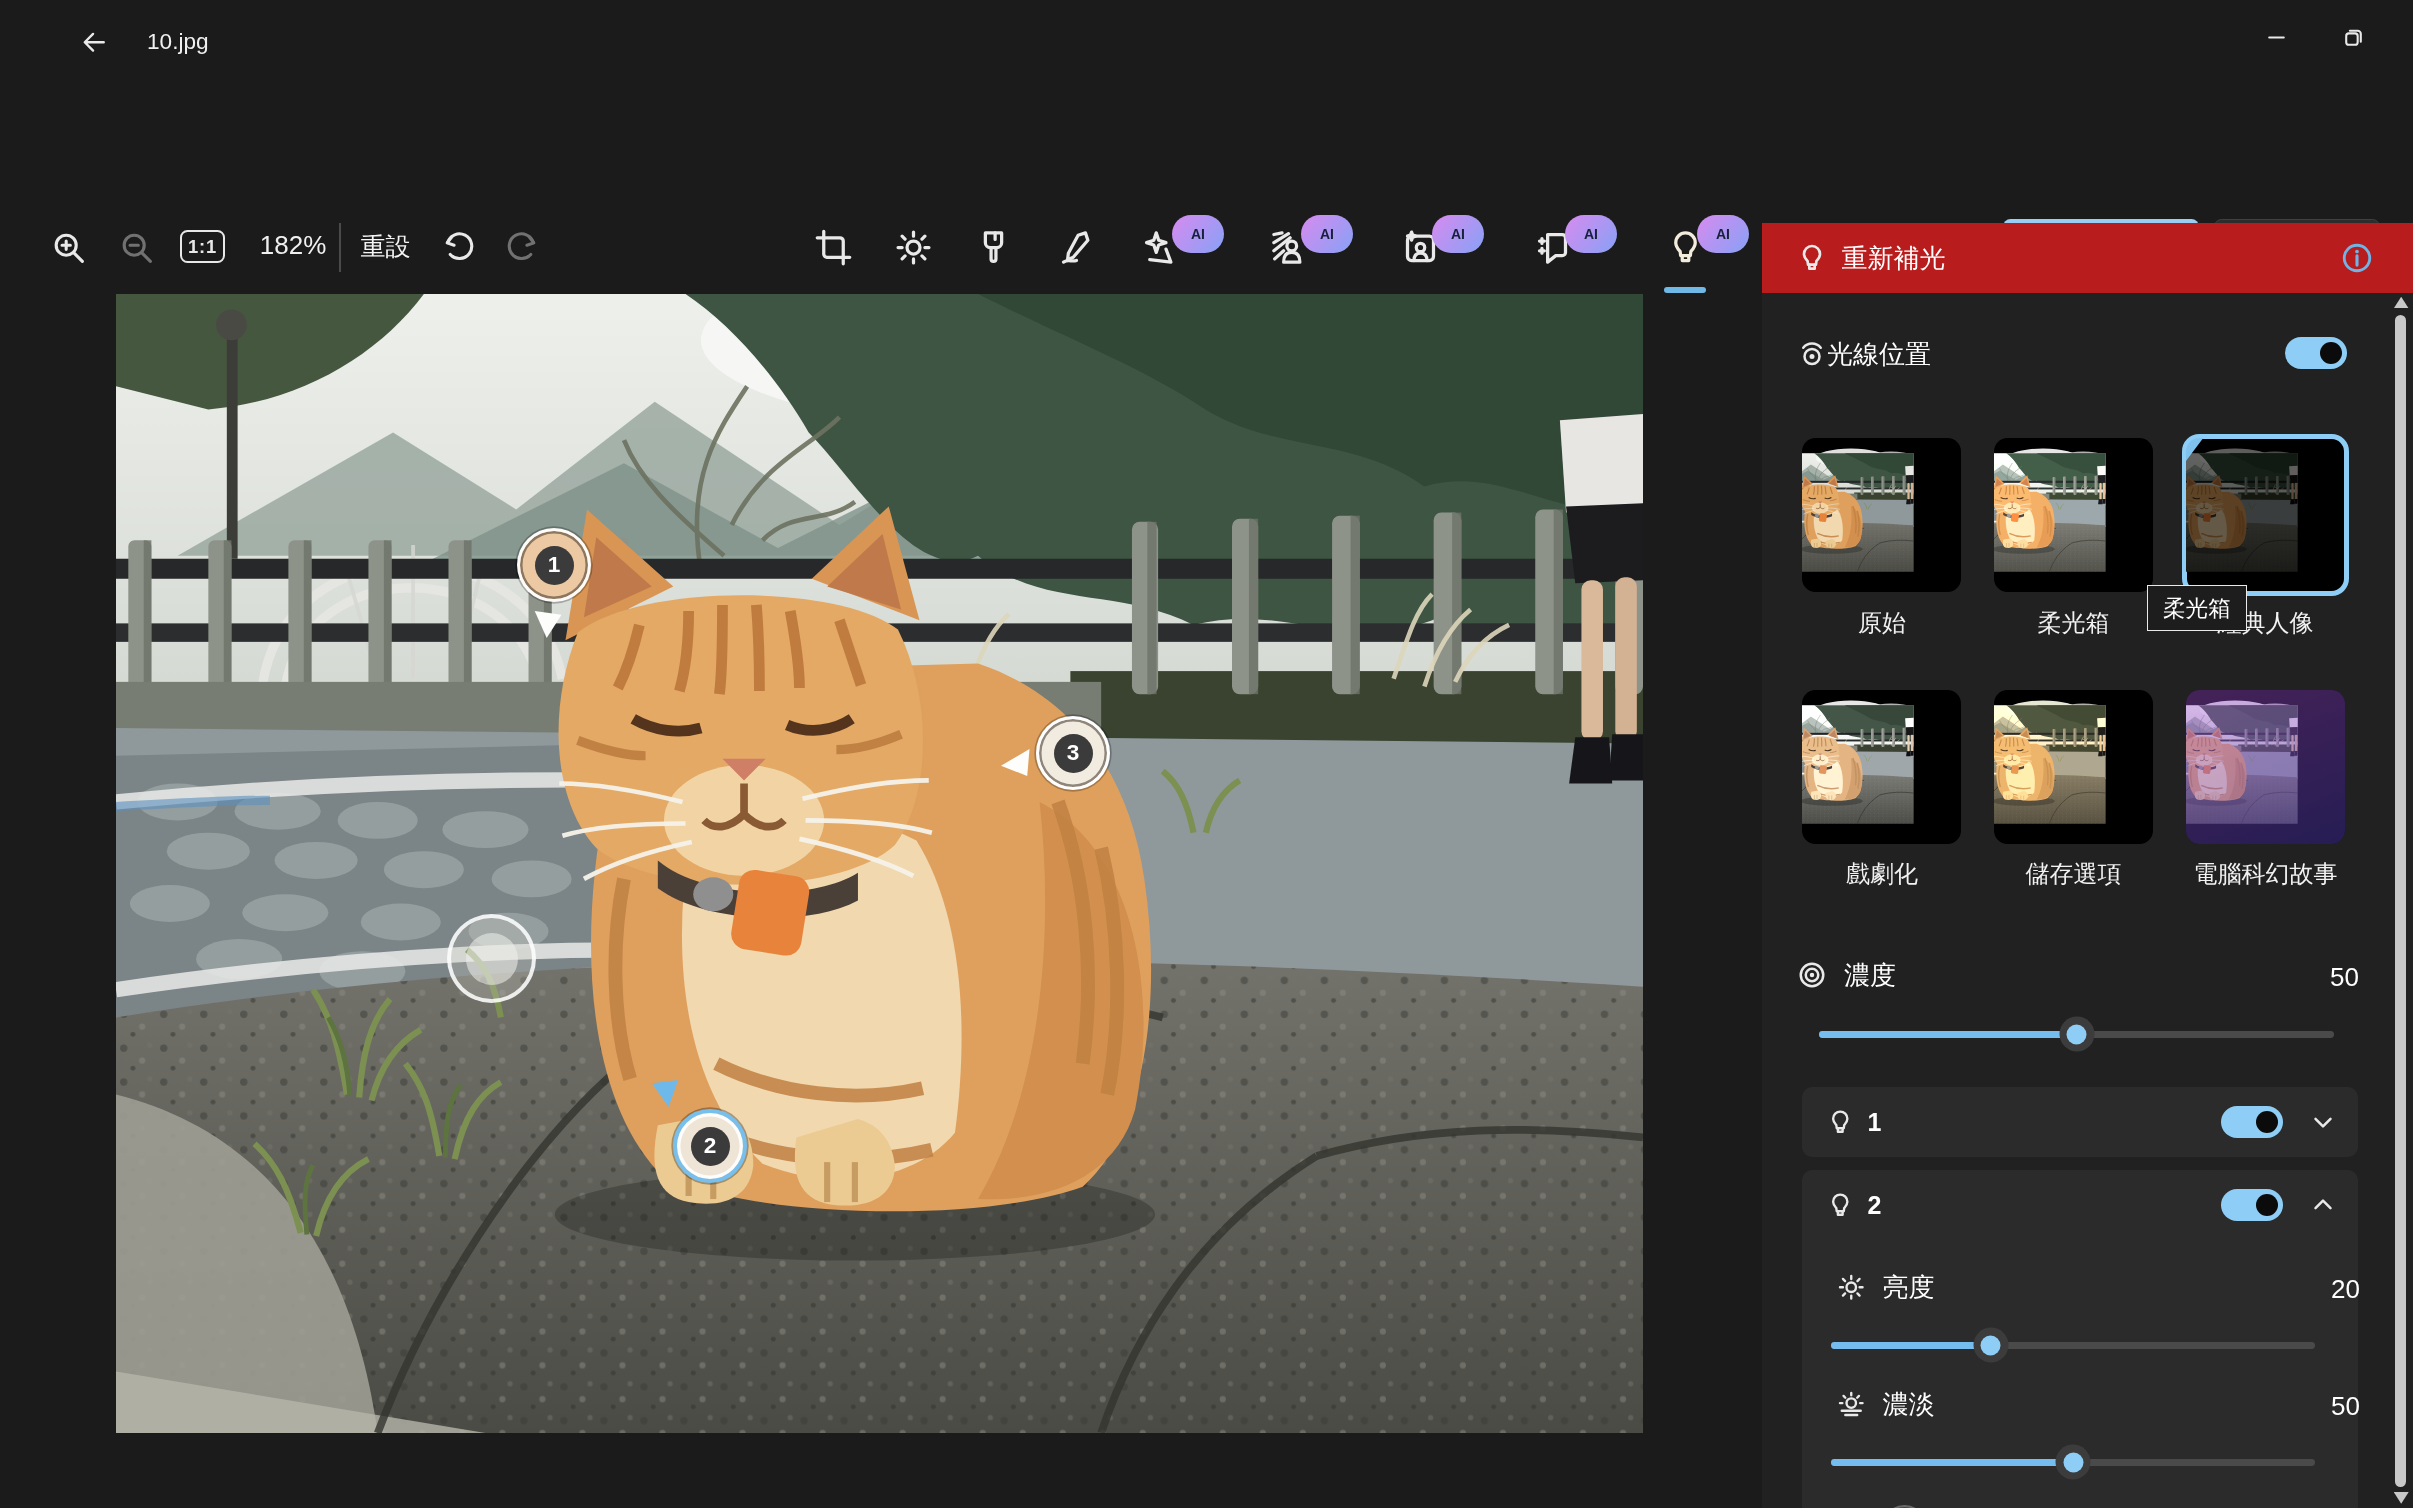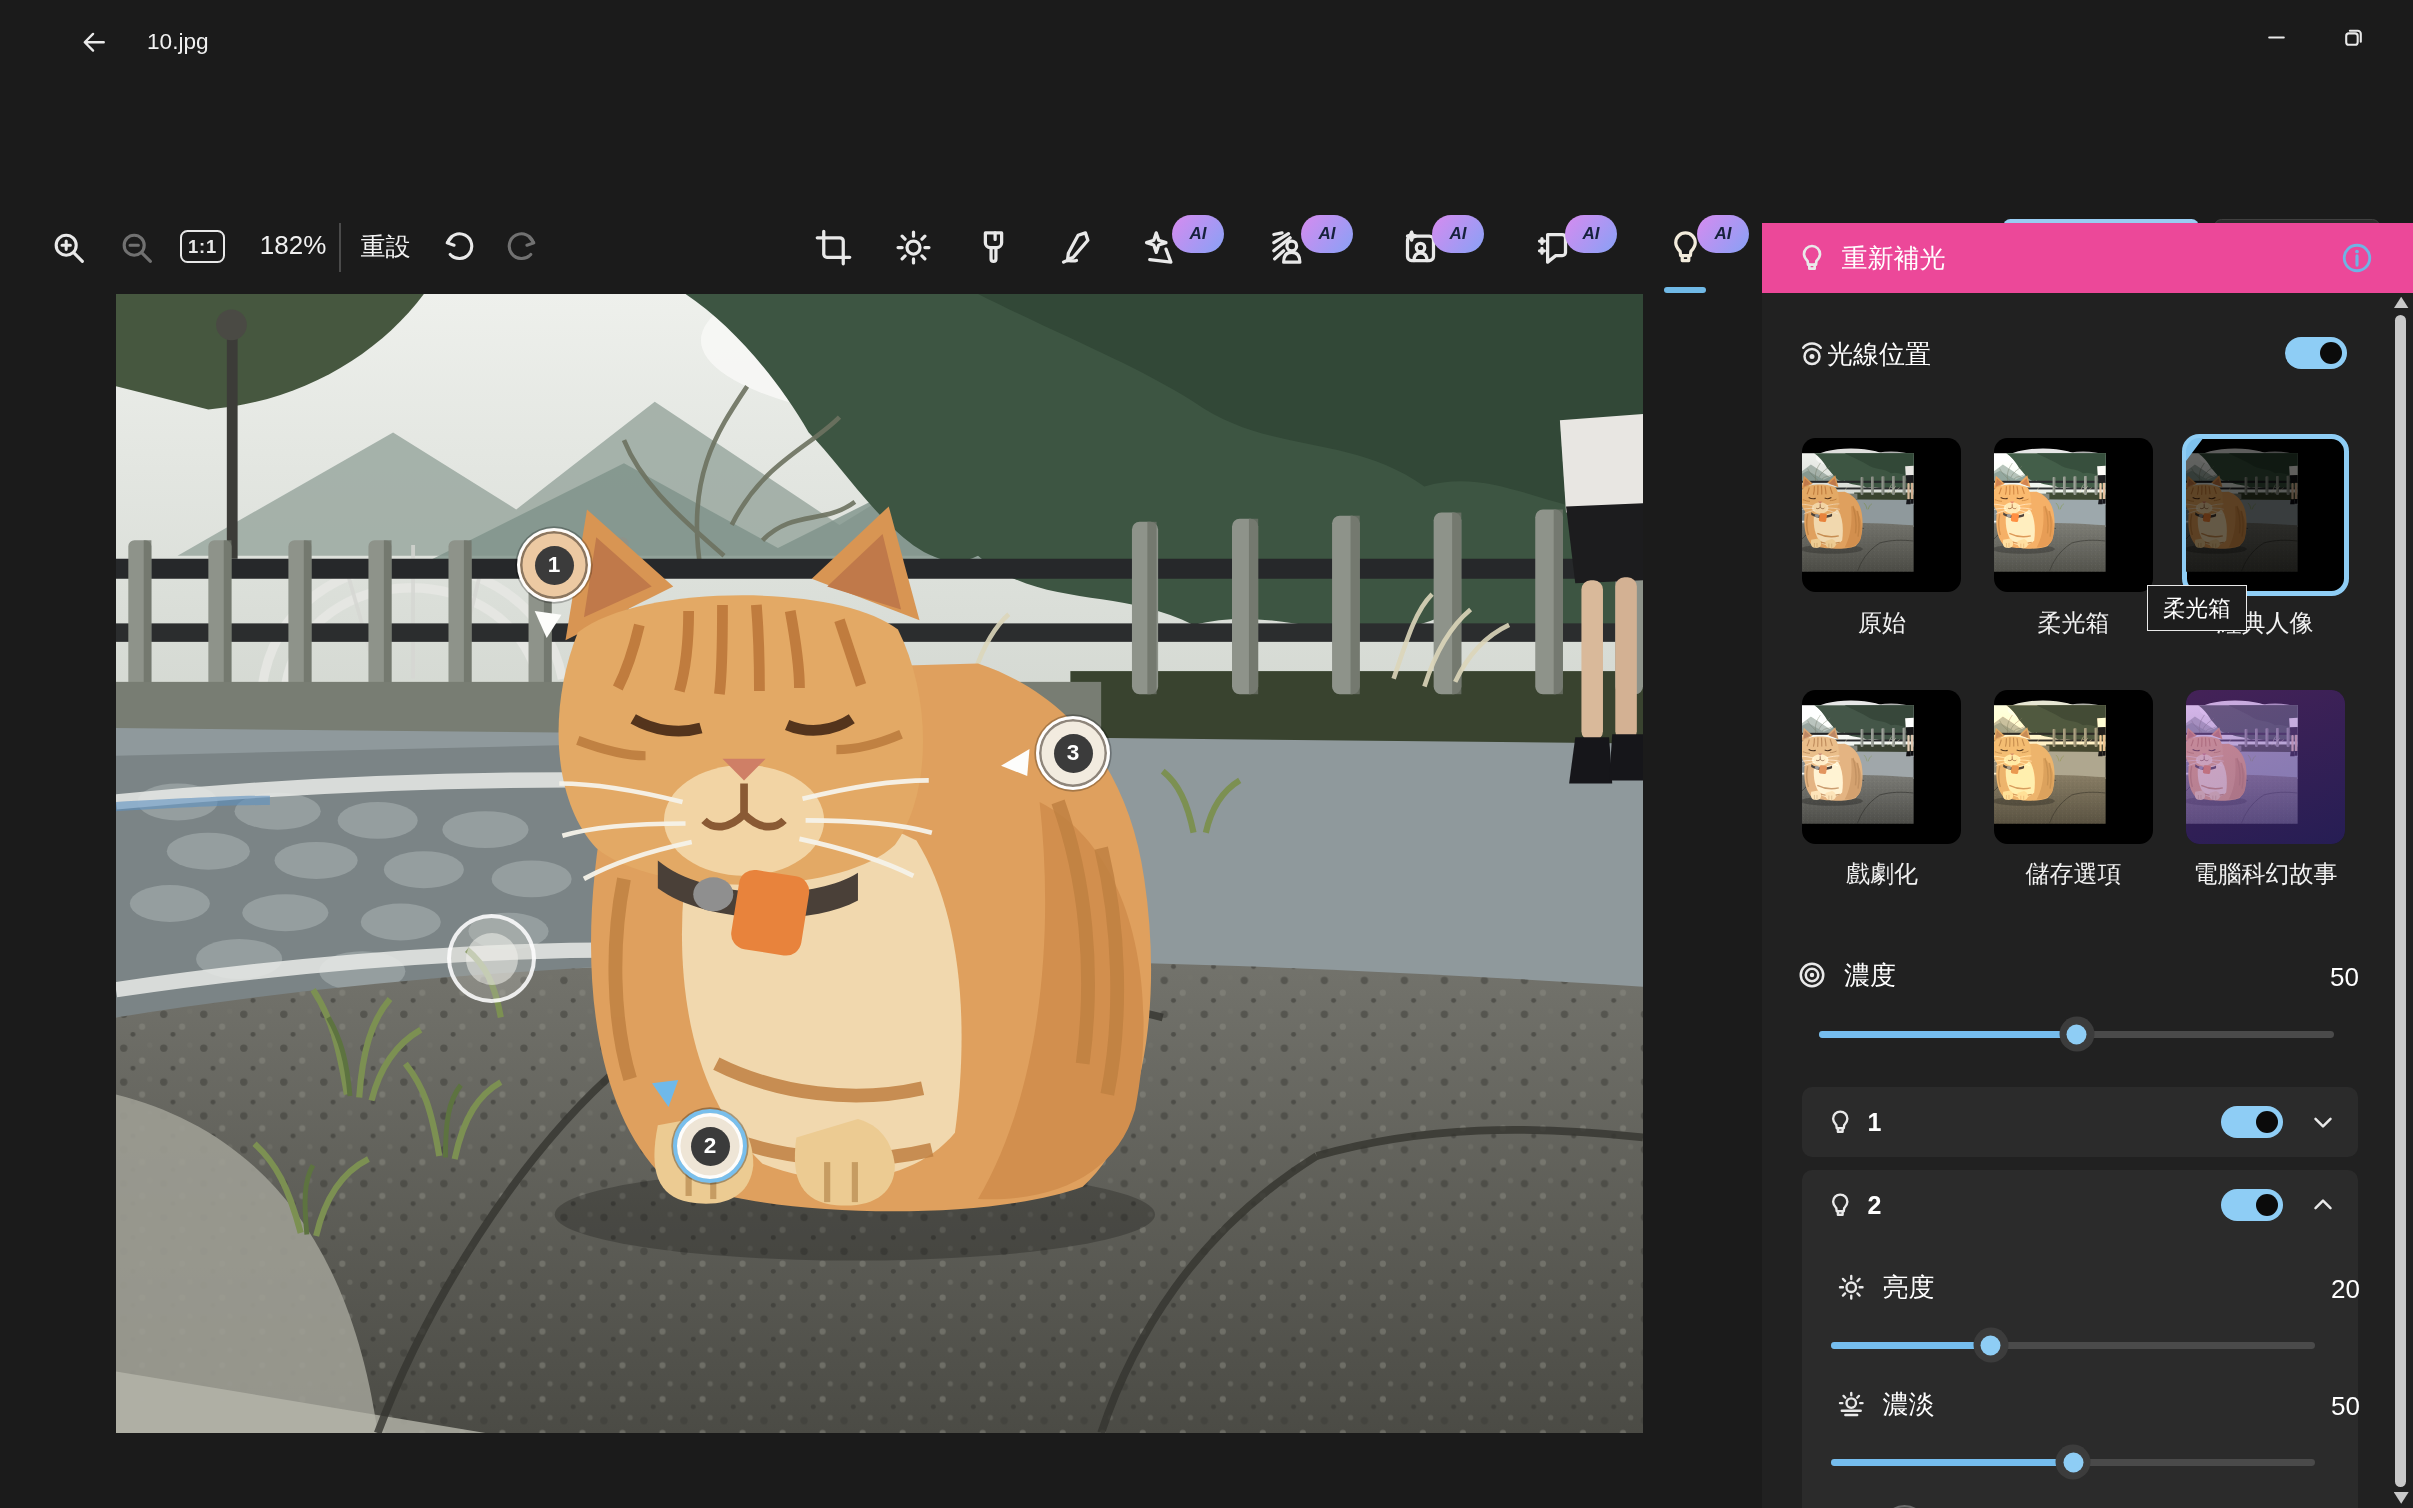--- a/index.html
+++ b/index.html
@@ -17,21 +17,21 @@
   
   .toolbar { position:absolute; left:0; top:101px; width:100%; height:92px; }
   .tb-icon { position:absolute; top:119px; width:54px; height:54px; display:flex; align-items:center; justify-content:center; border-radius:6.7px; }
   .tb-icon svg { display:block; }
   .dim { opacity:.42; }
   .ratio-btn { position:absolute; left:179px; top:122px; width:47px; height:47px; display:flex; align-items:center; justify-content:center; }
   .ratio-box { border:2.5px solid #e8e8e8; border-radius:7.5px; padding:3.4px 5.9px; font-size:18.4px; font-weight:bold; color:#e8e8e8; letter-spacing:0.8px;}
   .zoom-label { position:absolute; left:251px; top:129px; width:84px; text-align:center; font-size:26px; color:#f0f0f0; }
   .tb-sep { position:absolute; left:339px; top:122px; width:1.7px; height:49px; background:#4a4a4a; }
   .reset-label { position:absolute; left:352px; top:129px; width:67px; text-align:center; font-size:25px; color:#f5f5f5; cursor:pointer; }
-  .ai-badge { position:absolute; width:52px; height:38px; border-radius:19px; background:linear-gradient(130deg,#cf8df0 10%,#8f9ff5 90%); color:#16213c; font-size:17px; font-weight:bold; display:flex; align-items:center; justify-content:center;font-style:italic; }
+  .ai-badge { position:absolute; width:52px; height:38px; border-radius:19px; background:linear-gradient(130deg,#cf8df0 10%,#8f9ff5 90%); color:#16213c; font-size:14px; font-weight:bold; display:flex; align-items:center; justify-content:center; }
   .active-underline { position:absolute; left:1664px; top:186px; width:42px; height:5.9px; border-radius:3.4px; background:#70b9e6; }
 
   .btn-save { position:absolute; left:2003px; top:118px; width:196px; height:55px; background:#99cdf3; border-radius:7.5px; color:#111a22; font-size:25px; display:flex; align-items:center; justify-content:center; gap:11.7px; cursor:pointer; }
   .btn-cancel { position:absolute; left:2214px; top:118px; width:166px; height:55px; background:#2d2d2d; border:1.7px solid #404040; border-radius:7.5px; color:#f0f0f0; font-size:25px; display:flex; align-items:center; justify-content:center; cursor:pointer; }
 
   
   .photo { position:absolute; left:116px; top:294px; width:1527px; height:1139px; overflow:hidden; }
   .photo svg.scene { position:absolute; left:0; top:0; width:1527px; height:1139px; }
 
   
@@ -41,21 +41,21 @@
   .lp-selected { border:4.2px solid #79bfec; box-shadow:0 0 0 1.7px rgba(0,0,0,.3), inset 0 0 0 3.4px rgba(255,255,255,.9); }
   .lp-ghost { width:89px; height:89px; border:4.2px solid rgba(255,255,255,.85); background:rgba(200,200,195,.28); }
   .lp-ghost-inner { width:52px; height:52px; border-radius:50%; background:rgba(240,240,235,.55); }
   .tri { position:absolute; width:28.5px; height:27px; clip-path:polygon(14% 0,100% 28%,36% 100%); background:#fdfdfb; }
   .tri-down { clip-path:polygon(6% 0,100% 14%,48% 100%); }
   .tri-left { clip-path:polygon(100% 0,92% 100%,0 62%); }
   .tri-blue { background:#6fb9ea; clip-path:polygon(0 12%,92% 0,58% 100%); }
 
   
   .panel { position:absolute; left:1762px; top:223px; width:651px; height:1286px; background:#212121; }
-  .panel-header { position:absolute; left:0; top:0; width:651px; height:70px; background:#ec4899; display:flex; align-items:center; }
+  .panel-header { position:absolute; left:0; top:0; width:651px; height:70px; background:#b91c1c; display:flex; align-items:center; }
   .panel-title { font-size:26px; color:#fff; margin-left:13.4px; }
   .info-btn { position:absolute; right:39px; top:18.4px; cursor:pointer; }
 
   .lightpos-row { position:absolute; left:35px; top:106px; width:587px; height:50px; display:flex; align-items:center; }
   .lightpos-label { font-size:26px; }
 
   .toggle { position:absolute; width:62px; height:32px; border-radius:17px; background:#8ecdf5; cursor:pointer; }
   .toggle::after { content:""; position:absolute; right:5px; top:5px; width:22px; height:22px; border-radius:50%; background:#0b0b0b; }
 
   .thumb { position:absolute; width:159px; height:154px; border-radius:13.4px; overflow:hidden; cursor:pointer; background:#000; }

